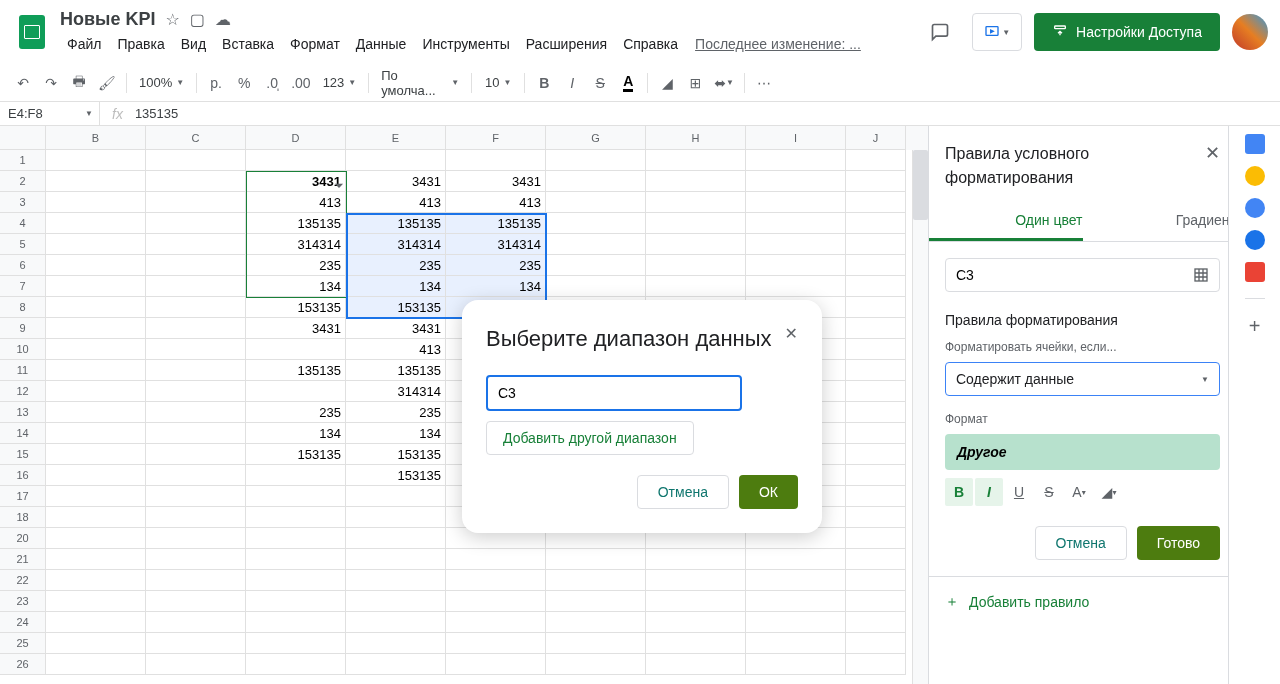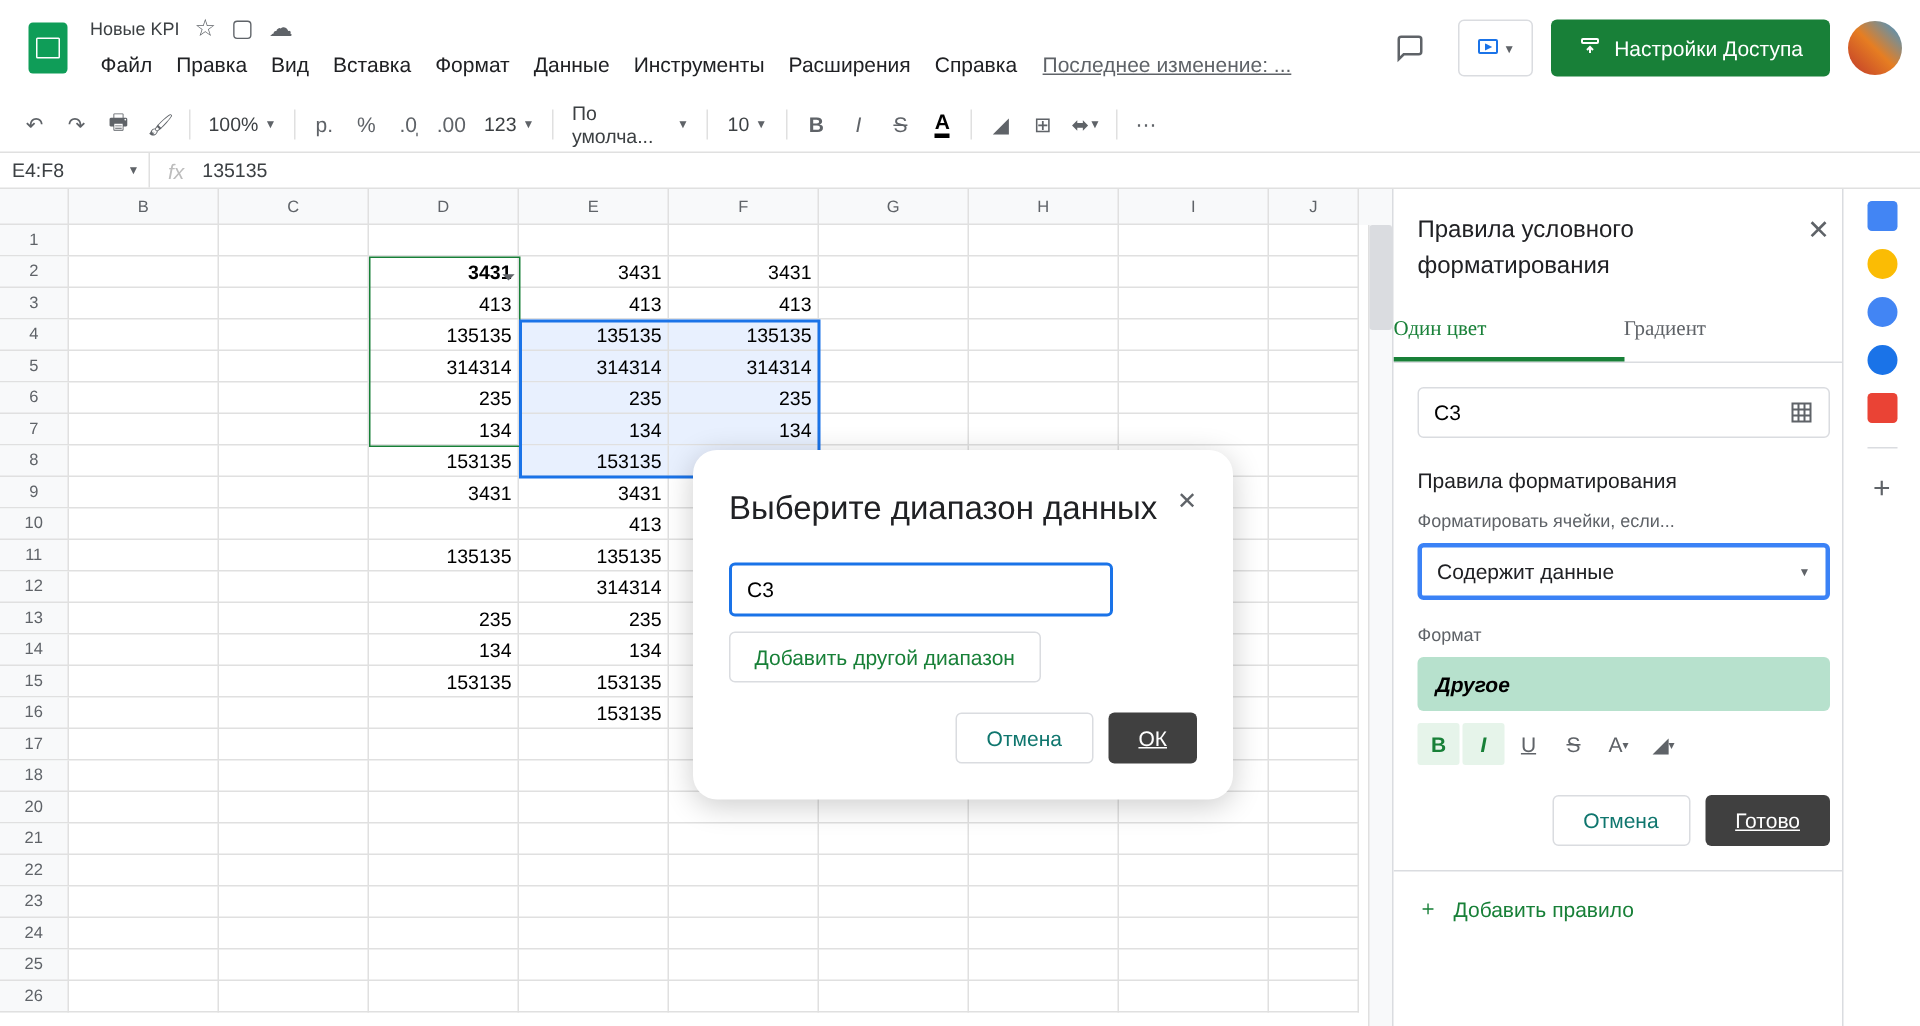--- a/index.html
+++ b/index.html
@@ -5,21 +5,21 @@
 * { margin: 0; padding: 0; box-sizing: border-box; font-family: Arial, "Google Sans", Roboto, sans-serif; }
 body { background: #fff; overflow: hidden; width: 1280px; height: 684px; position: relative; }
 
 
 .titlebar { display: flex; align-items: center; height: 64px; padding: 8px 12px; }
 .logo { width: 40px; height: 40px; display: flex; align-items: center; justify-content: center; }
 .logo-box { width: 26px; height: 34px; background: #0f9d58; border-radius: 3px; position: relative; display:flex; align-items:center; justify-content:center;}
 .logo-box::after{content:"";width:14px;height:12px;border:1.5px solid #fff;border-radius:1px;position:absolute;}
 .title-area { margin-left: 8px; flex: 1; }
 .title-row { display: flex; align-items: center; gap: 10px; }
-.doc-title { font-size: 12px; color: #3c4043; }
+.doc-title { font-size: 18px; color: #3c4043; font-weight: bold; }
 .title-icon { color:#5f6368; font-size:16px; cursor:pointer;}
 .menubar { display: flex; gap: 2px; margin-top: 2px; align-items:center;}
 .menu-item { font-size: 14px; color: #202124; padding: 4px 7px; cursor: pointer; border-radius:4px;}
 .last-edit { font-size: 14px; color: #5f6368; text-decoration: underline; margin-left: 8px; cursor:pointer;}
 .titlebar-right { display: flex; align-items: center; gap: 12px; }
 .icon-btn { width: 40px; height: 40px; display: flex; align-items: center; justify-content: center; color: #5f6368; cursor: pointer; border-radius:50%;}
 .present-btn { display:flex; align-items:center; justify-content:center; width:50px; height:38px; border:1px solid #dadce0; border-radius:4px; color:#1a73e8; font-size:12px; cursor:pointer; gap:2px;}
 .share-btn { background: #188038; color: #fff; border: none; padding: 0 18px; height: 38px; border-radius: 4px; font-size: 14px; font-weight: 500; display: flex; align-items: center; gap: 8px; cursor:pointer;}
 .avatar { width: 36px; height: 36px; border-radius: 50%; background: linear-gradient(45deg,#c0392b,#e67e22,#3498db); cursor:pointer;}
 
@@ -57,36 +57,36 @@
 .blue-border{position:absolute;border:2px solid #1a73e8;pointer-events:none;z-index:3;}
 .filter-icon{position:absolute;right:2px;top:4px;font-size:10px;color:#5f6368;}
 .scrollbar-v{position:absolute;right:0;top:24px;bottom:0;width:16px;background:#f8f9fa;border-left:1px solid #e0e0e0;}
 .scrollbar-thumb-v{position:absolute;top:0;width:100%;height:70px;background:#dadce0;border-radius:2px;}
 
 
 .panel-header { display: flex; justify-content: space-between; align-items: flex-start; margin-bottom: 12px; }
 .panel-title { font-size: 16px; color: #202124; line-height:1.5;}
 .panel-close { font-size: 18px; color: #5f6368; cursor:pointer;}
 .panel-tabs { display: flex; border-bottom: 1px solid #dadce0; margin: 0 -16px 16px -16px; }
-.panel-tab { flex: 1; text-align: left; padding: 10px 0; font-size: 14px; color: #5f6368; cursor:pointer;font-family:Liberation Serif, serif;}
+.panel-tab { flex: 1; text-align: right; padding: 10px 0; font-size: 14px; color: #5f6368; cursor:pointer;}
 .panel-tab.active { color: #188038; border-bottom: 3px solid #188038; font-weight:500;}
 .panel-section-title { font-size: 14px; color: #202124; font-weight:500; margin-bottom: 12px; }
 .range-input { display: flex; align-items: center; border: 1px solid #dadce0; border-radius: 4px; padding: 8px 10px; margin-bottom: 20px; }
 .range-input input { border: none; outline: none; font-size: 14px; flex: 1; }
 .grid-icon-sm{width:16px;height:16px;color:#5f6368;}
 .label-sm { font-size: 12px; color: #5f6368; margin-bottom: 8px; }
-.select-box { width:100%; border: 3px solid #3b82f6; border-radius: 4px; padding: 8px 10px; font-size: 14px; color:#202124; display:flex; justify-content:space-between; align-items:center; cursor:pointer; margin-bottom:16px;}
+.select-box { width:100%; border: 1px solid #3b82f6; border-radius: 4px; padding: 8px 10px; font-size: 14px; color:#202124; display:flex; justify-content:space-between; align-items:center; cursor:pointer; margin-bottom:16px;}
 .preview-box { background: #b7e1cd; border-radius: 4px; padding: 10px 12px; font-size: 14px; font-weight:bold; font-style:italic; margin-bottom: 8px; }
 .fmt-toolbar{display:flex;gap:2px;margin-bottom:20px;}
 .fmt-btn{width:28px;height:28px;display:flex;align-items:center;justify-content:center;font-size:14px;color:#5f6368;cursor:pointer;border-radius:2px;}
 .fmt-btn.active{background:#e6f4ea;color:#188038;font-weight:bold;}
 .panel-actions { display: flex; justify-content: flex-end; gap: 10px; margin-bottom:16px;}
 .btn { padding: 8px 20px; border-radius: 4px; font-size: 14px; cursor: pointer; border:none;}
 .btn-cancel { border: 1px solid #dadce0; background: #fff; color: #0f766e; }
-.btn-primary { background: #404040; color: #fff; text-decoration: underline; }
+.btn-primary { background: #4d7c0f; color: #fff; }
 .panel-sep{height:1px;background:#dadce0;margin:0 -16px 16px -16px;}
 .add-rule { display: flex; align-items: center; gap: 10px; color: #188038; font-size: 14px; cursor: pointer; font-weight:500;}
 
 
 .dialog { position: absolute; left: 462px; top: 300px; width: 360px; background: #fff; border-radius: 16px; box-shadow: 0 4px 20px rgba(0,0,0,0.2); padding: 24px; z-index: 10; }
 .dialog-header { display: flex; justify-content: space-between; margin-bottom: 20px; }
 .dialog-title { font-size: 22px; color: #202124; line-height:1.4;}
 .dialog-close { font-size: 16px; color: #5f6368; cursor:pointer;}
 .dialog-input { width: 82%; border: 2px solid #1a73e8; border-radius: 4px; padding: 8px 10px; font-size: 14px; margin-bottom: 10px; outline:none;}
 .dialog-add-btn { border: 1px solid #dadce0; background: #fff; color: #188038; padding: 8px 16px; border-radius: 4px; font-size: 14px; cursor:pointer; margin-bottom:20px;}

